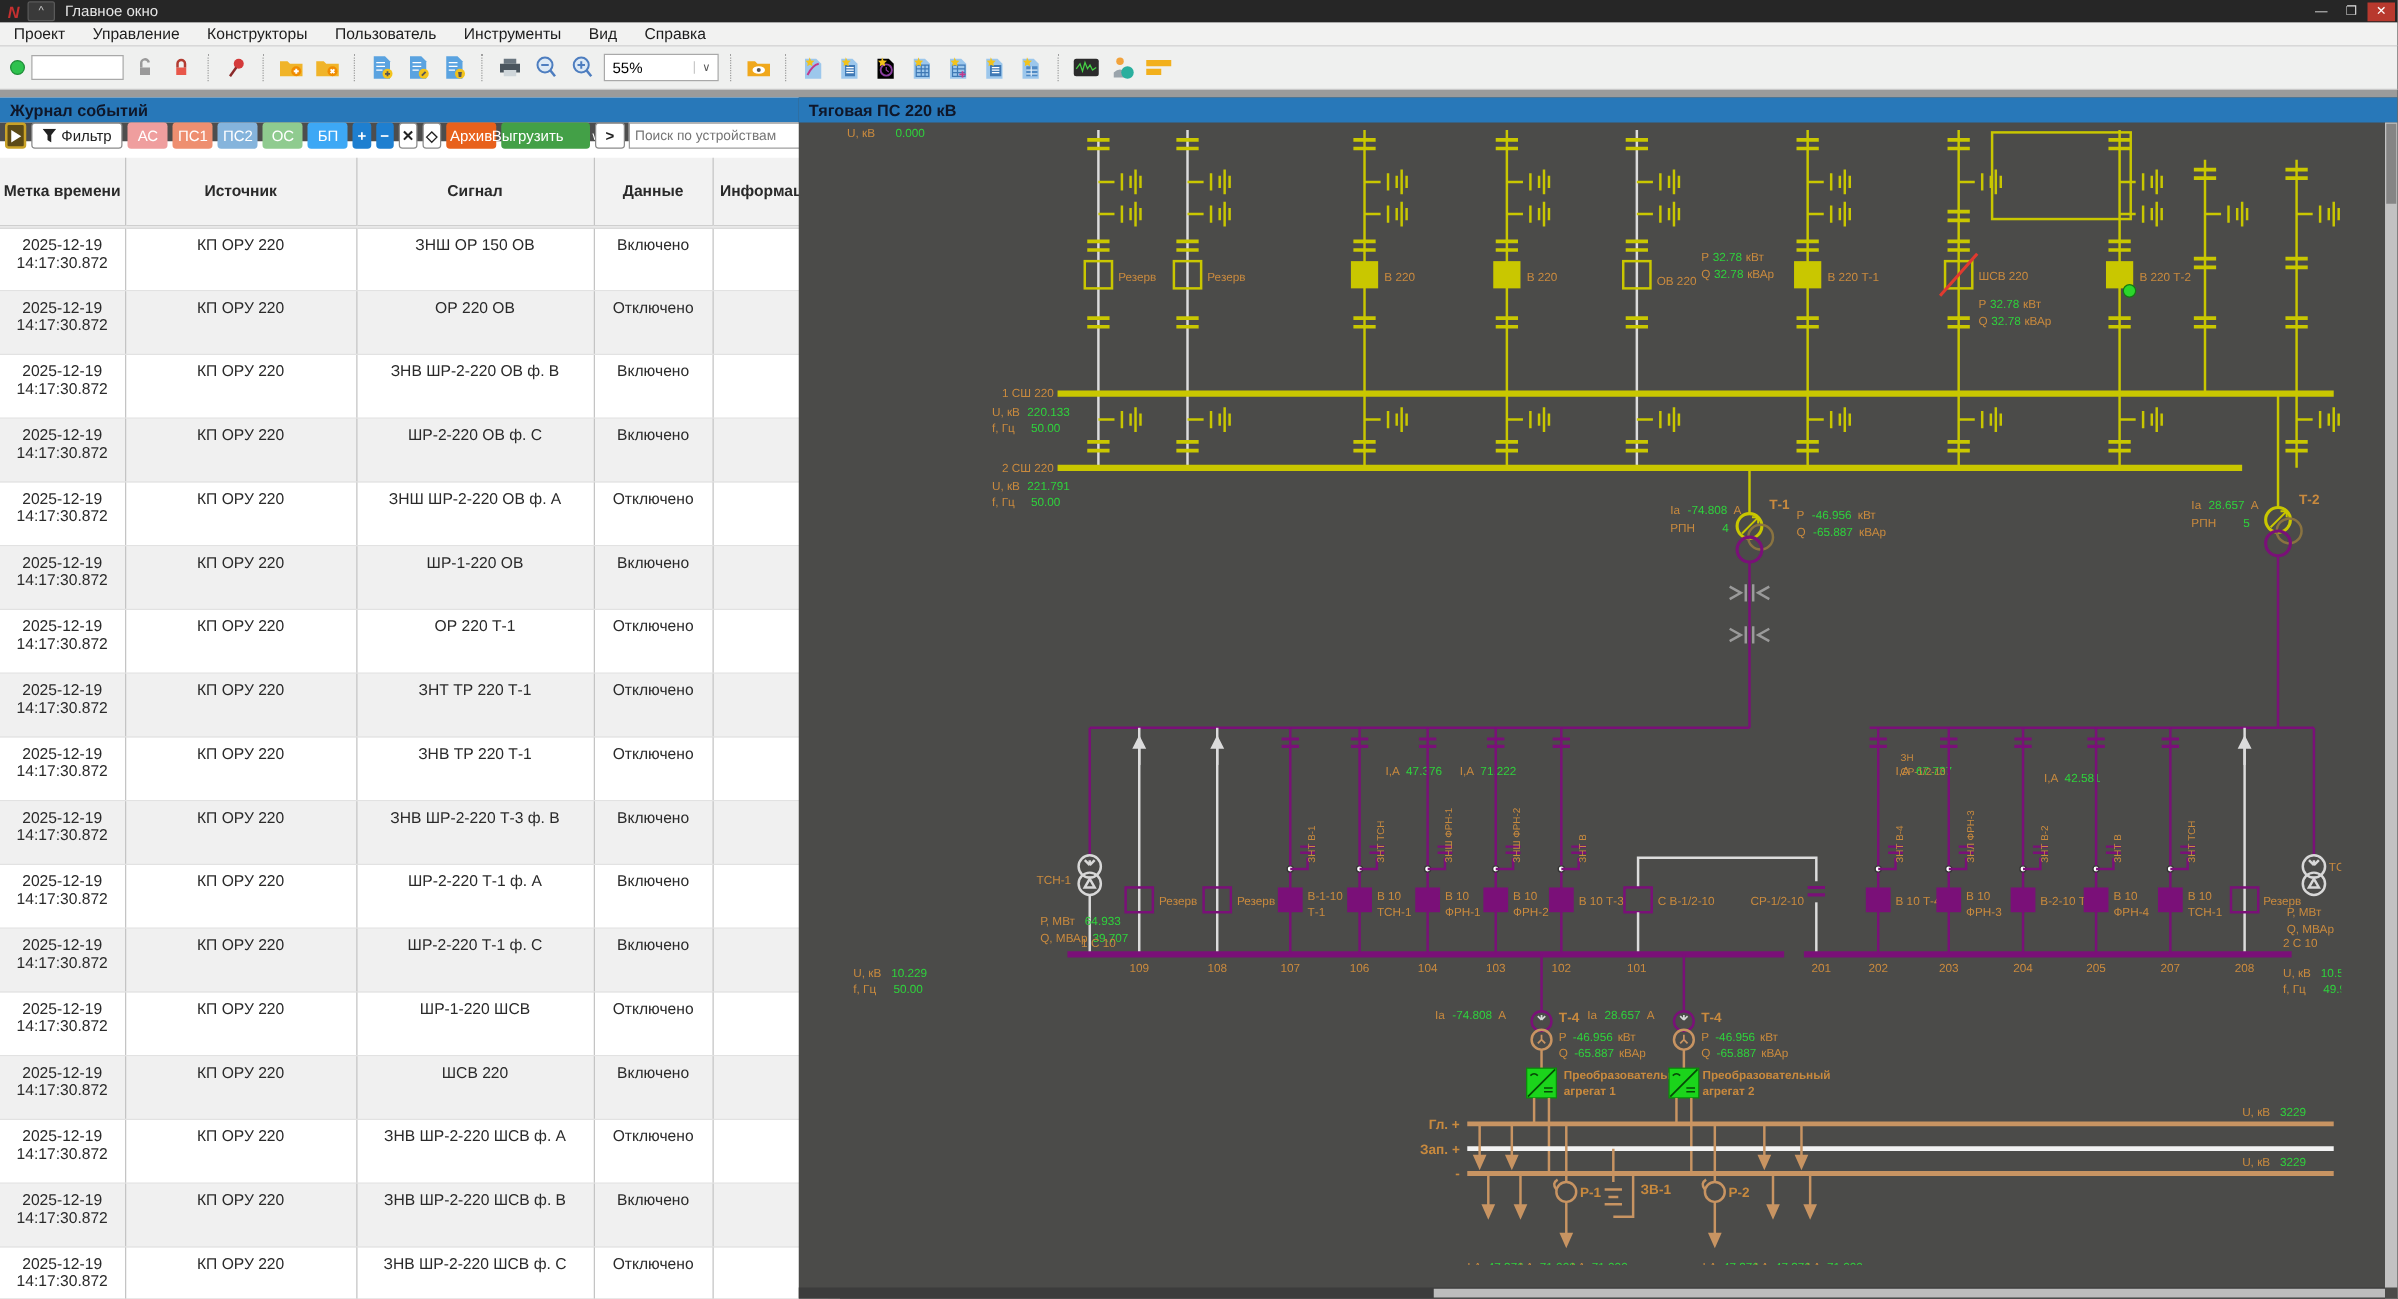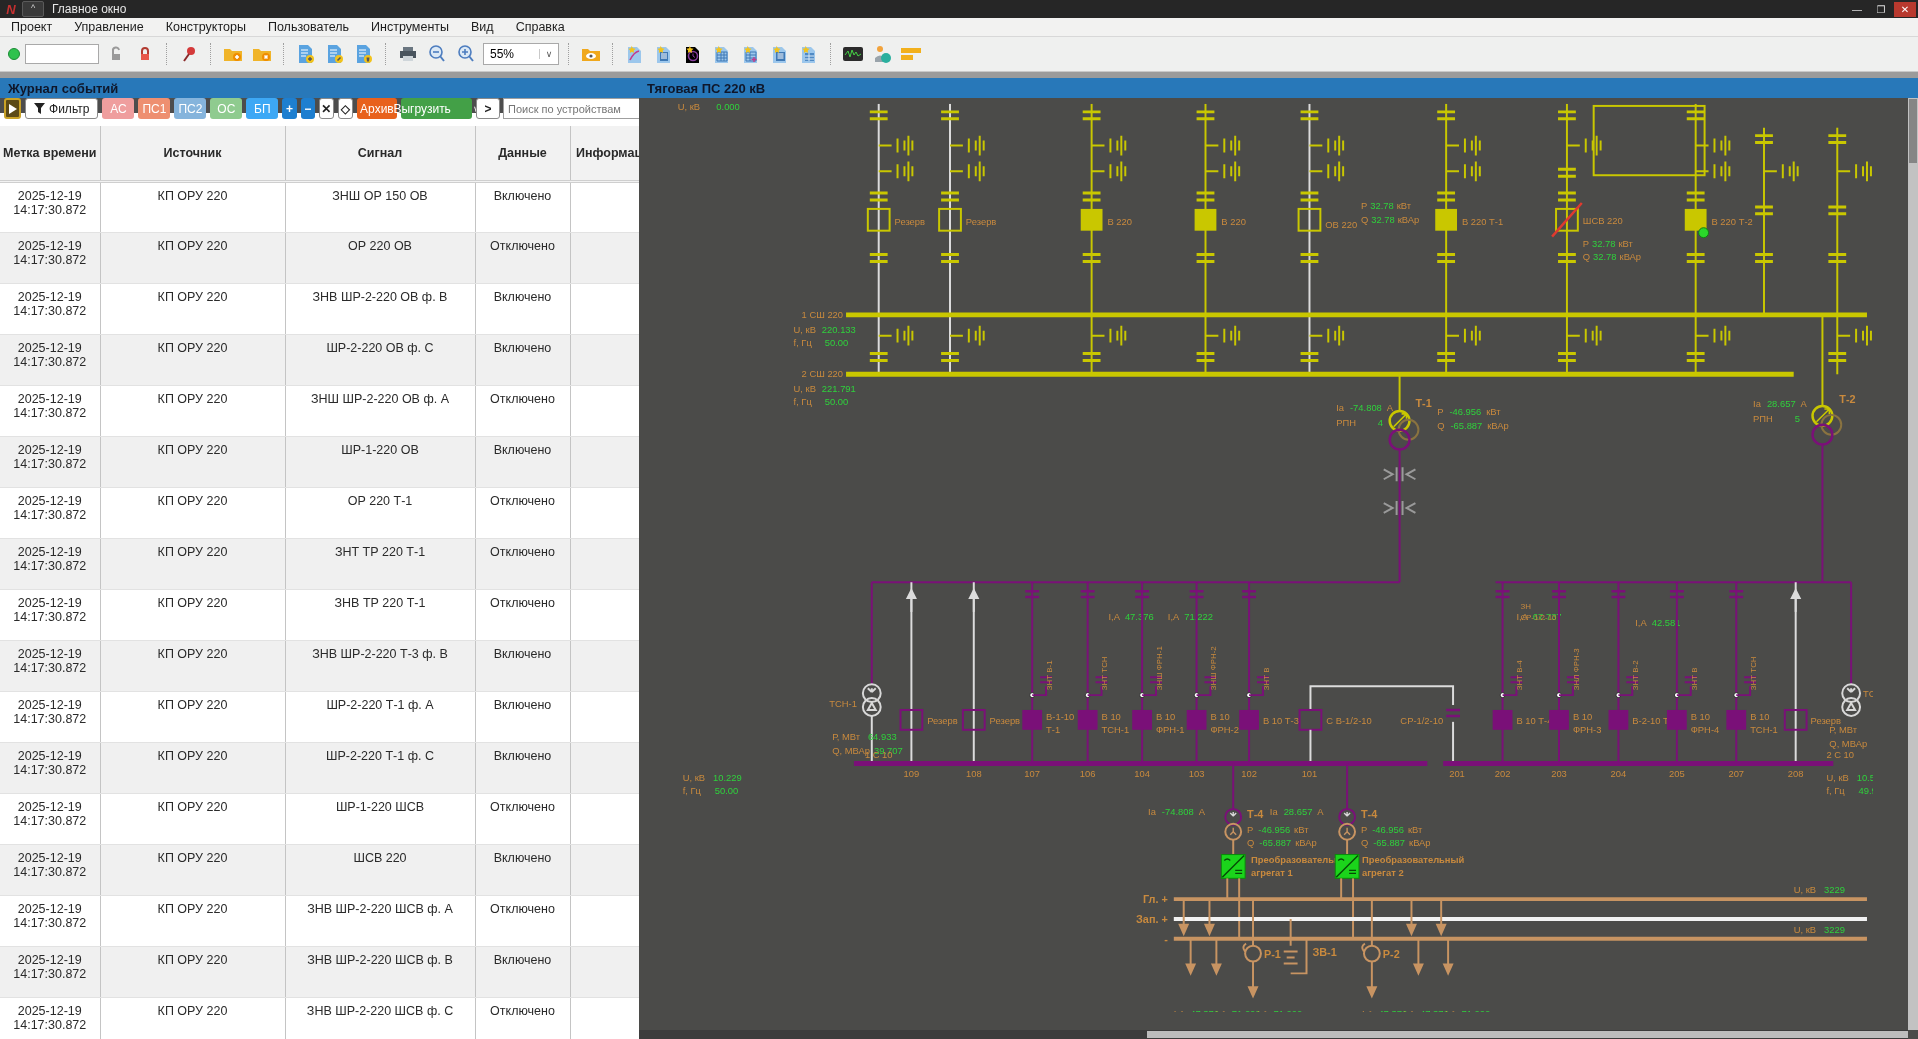--- a/index.html
+++ b/index.html
@@ -17,21 +17,21 @@
   .win-btn.close{background:#b8392e;color:#fff;}
   .menubar{position:absolute;left:0;top:18px;width:100%;height:18px;background:#f2f2f1;border-bottom:1px solid #d8d8d8;
            display:flex;align-items:center;font-size:12.5px;color:#1c1c1c;}
   .menu-item{padding:0 11px;}
   .toolbar{position:absolute;left:0;top:37px;width:100%;height:35px;background:#eff0ef;border-bottom:1px solid #c9c9c9;
            display:flex;align-items:center;gap:5px;padding-left:8px;box-sizing:border-box;}
   .tb-sep{width:1px;height:22px;border-left:1px dotted #9f9f9f;margin:0 4px;}
   .tb-ic{width:24px;height:24px;display:flex;align-items:center;justify-content:center;}
   .led{width:10px;height:10px;border-radius:50%;background:#2ec24e;border:1px solid #1c8c36;}
   .tb-input{width:72px;height:18px;background:#fff;border:1px solid #a9a9a9;}
-  .zoom-combo{width:76px;height:22px;background:#fff;border:1px solid #a9a9a9;display:flex;align-items:center;
+  .zoom-combo{width:92px;height:22px;background:#fff;border:1px solid #a9a9a9;display:flex;align-items:center;
            font-size:12px;padding-left:6px;box-sizing:border-box;}
   .zoom-combo .chev{margin-left:auto;border-left:1px solid #c9c9c9;width:18px;text-align:center;color:#555;font-size:9px;}
   
   .panel{position:absolute;top:78px;bottom:0;background:#fff;}
   .panel-hdr{height:20px;background:#2878b9;color:#0f172a;font-size:13px;font-weight:bold;
              display:flex;align-items:center;padding-left:8px;}
   #left-panel{left:0;width:672px;}
   #right-panel{left:639px;right:0;background:#4b4b49;}
   
   .filterbar{height:15px;background:#4d4d4d;display:flex;align-items:flex-start;gap:4px;padding:0 4px;}

